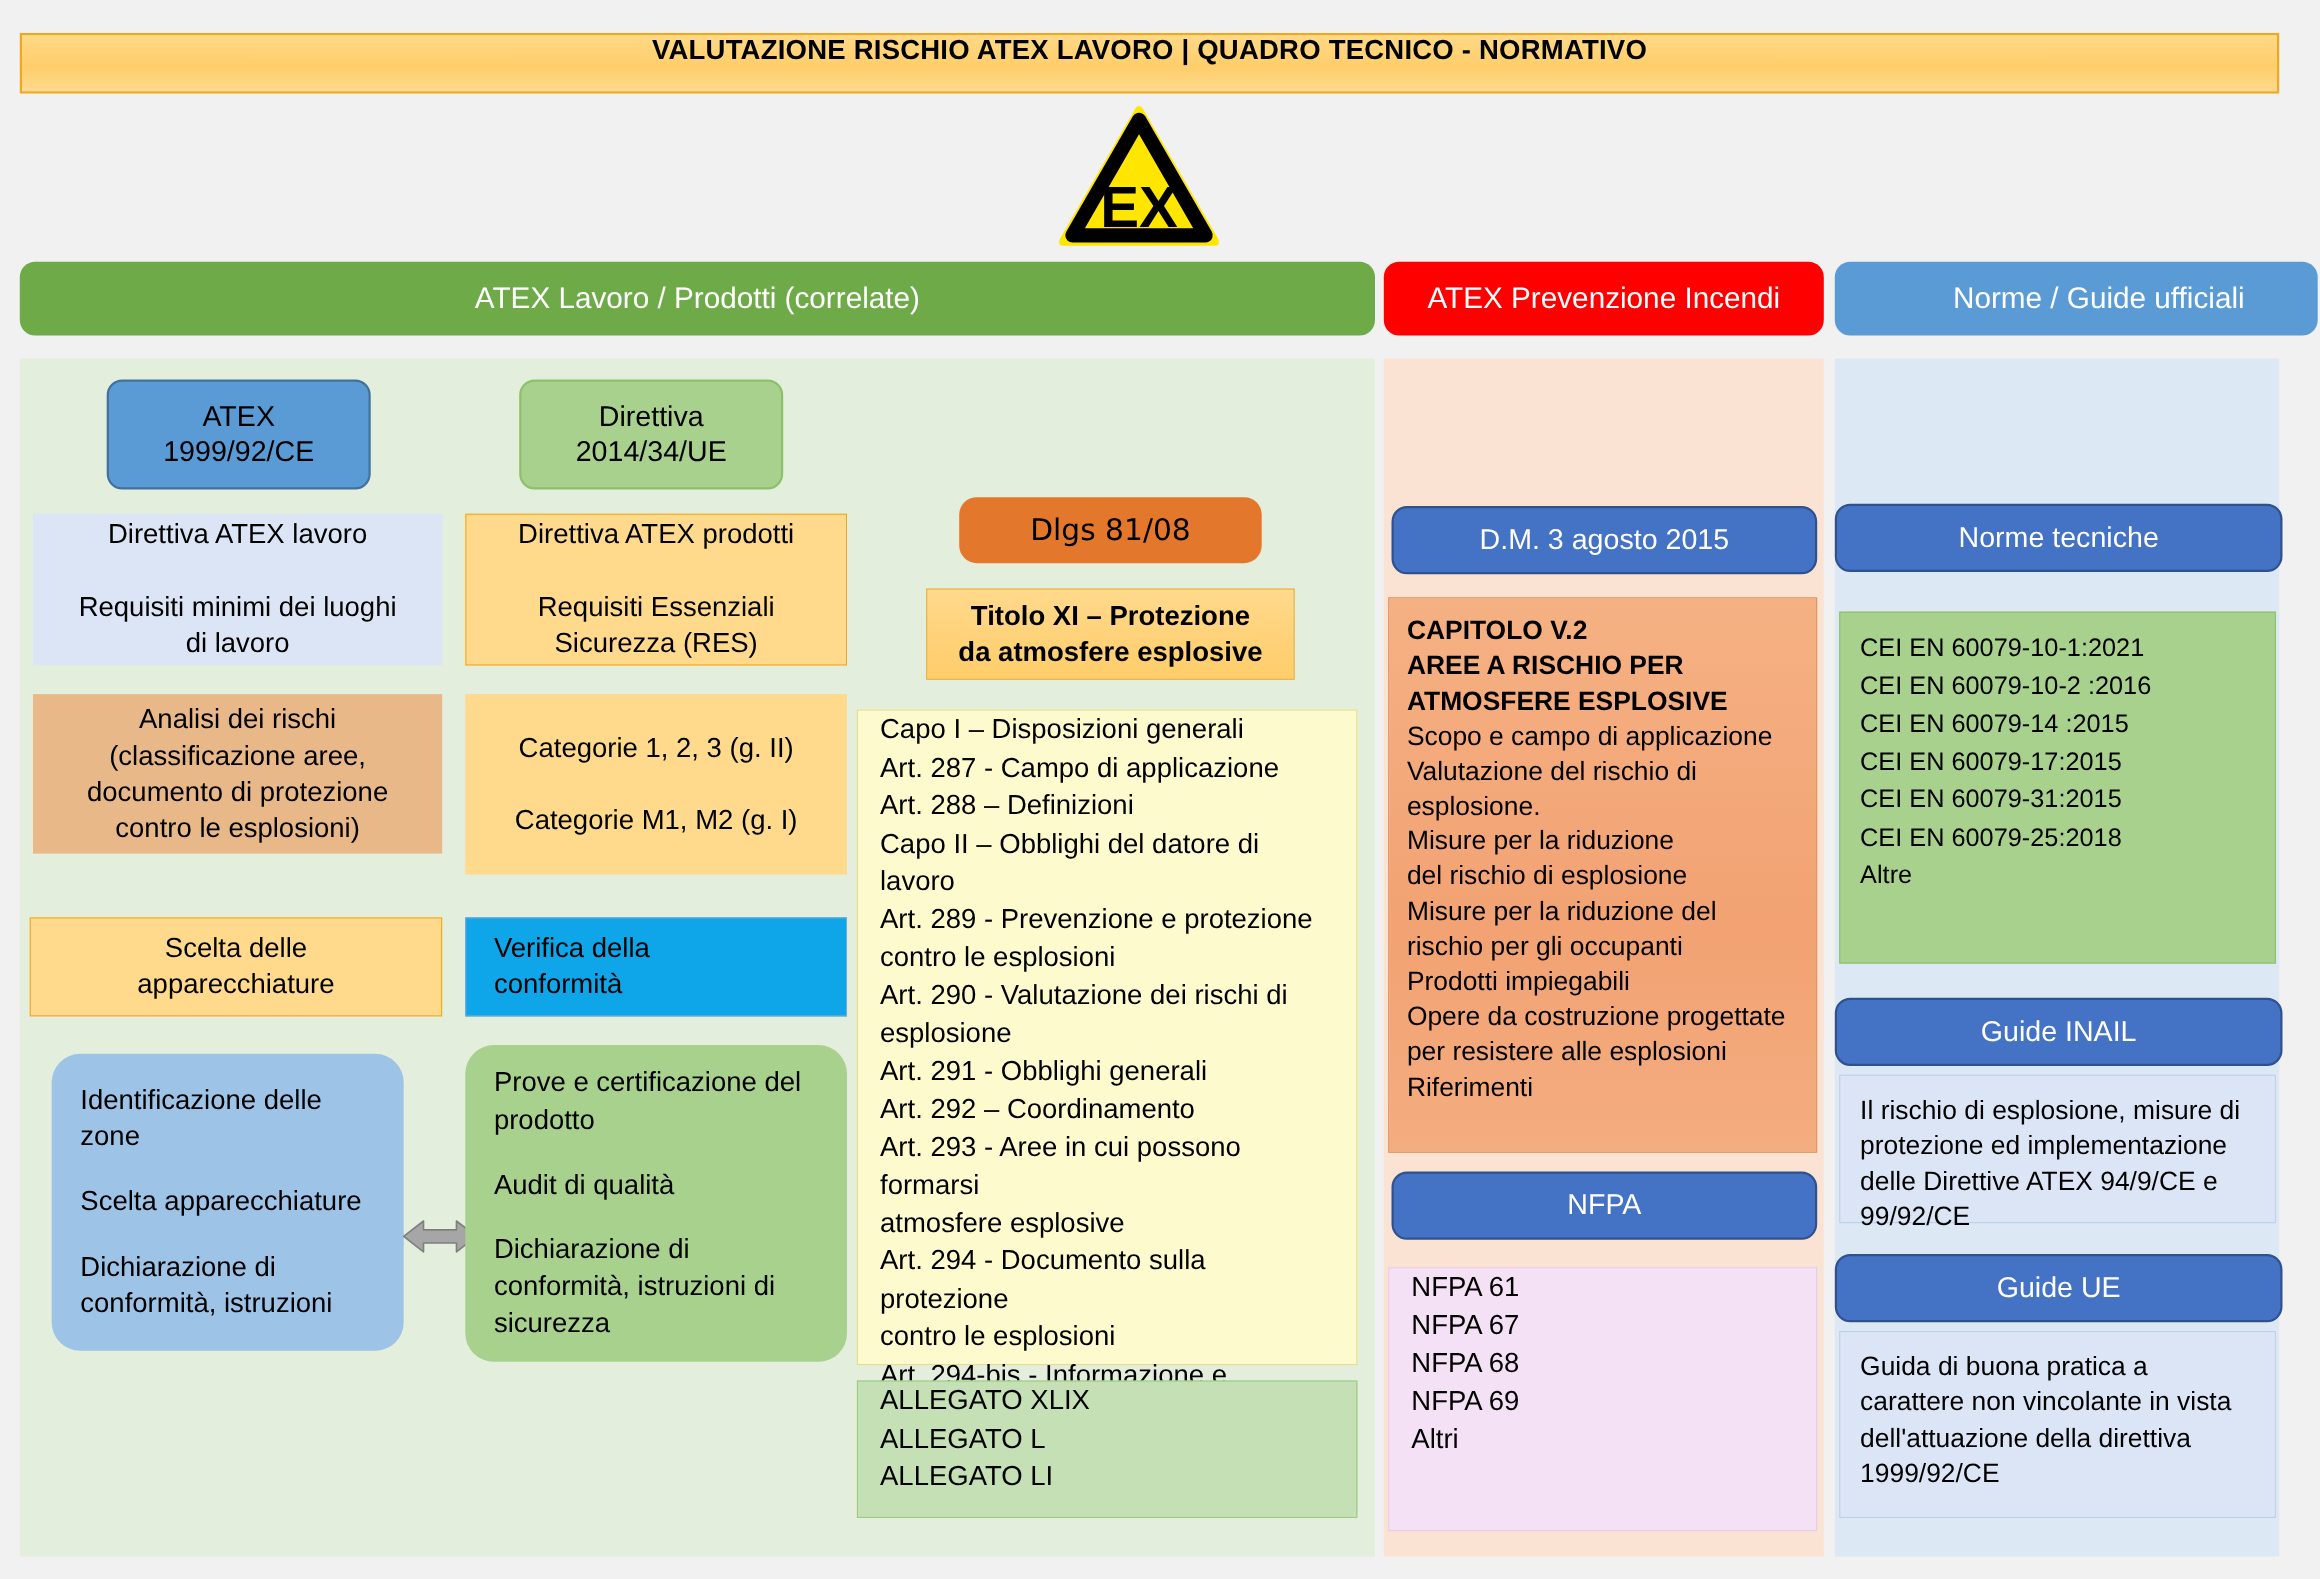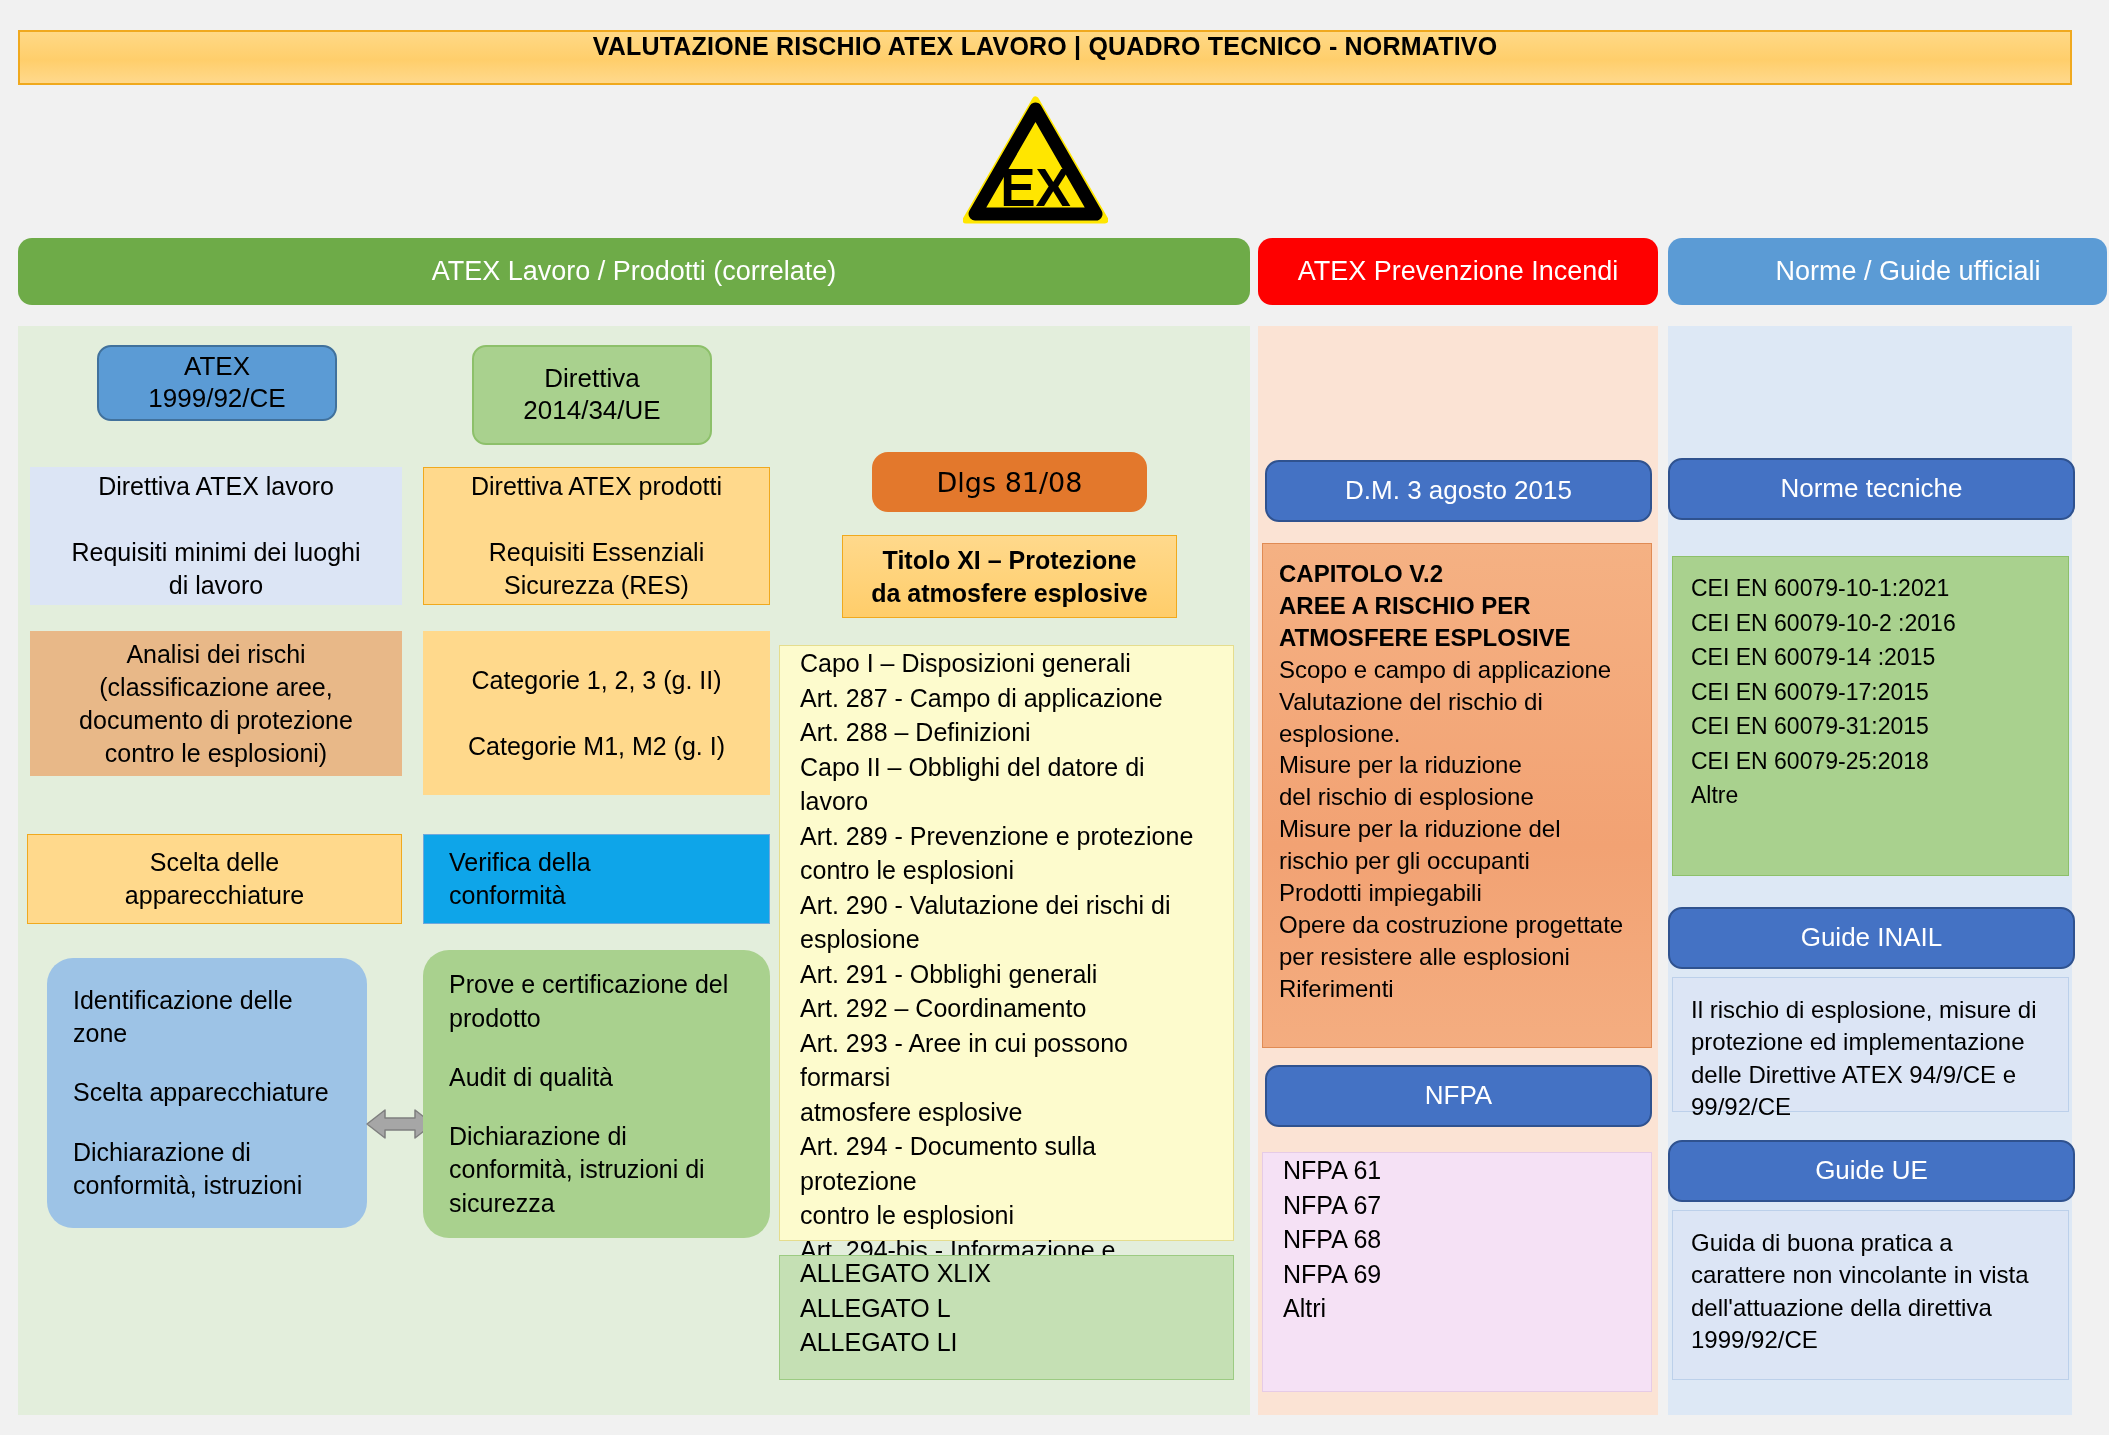--- a/index.html
+++ b/index.html
@@ -67,21 +67,21 @@
     display:flex;align-items:center;justify-content:center;
   }
 
   .flat{
     display:flex;flex-direction:column;justify-content:center;
     text-align:center;font-family:"Liberation Sans", sans-serif;
     font-size:25px;line-height:1.32;color:#000;
   }
   .flat-lightblue{background:#dce5f5;}
   .flat-tan{background:#e8b888;}
-  .flat-amber{background:#ffd98c;border:1px solid #f0a91e;align-items:center;}
+  .flat-amber{background:#ffd98c;border:1px solid #f0a91e;}
   .flat-amber2{background:#ffd98c;}
   .flat-steel{background:#0ea5e9;border:1px solid #6fa8dc;}
 
   .soft{
     border-radius:26px;display:flex;flex-direction:column;justify-content:center;
     font-family:"Liberation Sans", sans-serif;font-size:25px;line-height:1.33;color:#000;
     padding:0 26px;box-sizing:border-box;
   }
   .soft-blue{background:#9dc3e6;}
   .soft-green{background:#a9d18e;}
@@ -147,21 +147,21 @@
     <span>ATEX Prevenzione Incendi</span>
   </div>
   <div id="head-norme" class="col-head">
     <span>Norme / Guide ufficiali</span>
   </div>
 
   <div id="body-lavoro" class="col-body"></div>
   <div id="body-incendi" class="col-body"></div>
   <div id="body-norme" class="col-body"></div>
 
-  <div class="box pill pill-blue" style="left:97px;top:345px;width:240px;height:76px;">
+  <div class="box pill pill-blue" style="left:97px;top:345px;width:240px;height:100px;">
     <span class="pre" style="white-space:pre-line">ATEX
 1999/92/CE</span>
   </div>
 
   <div class="box flat flat-lightblue" style="left:30px;top:467px;width:372px;height:138px;">
     <span style="white-space:pre-line">Direttiva ATEX lavoro
 
 Requisiti minimi dei luoghi
 di lavoro</span>
   </div>

